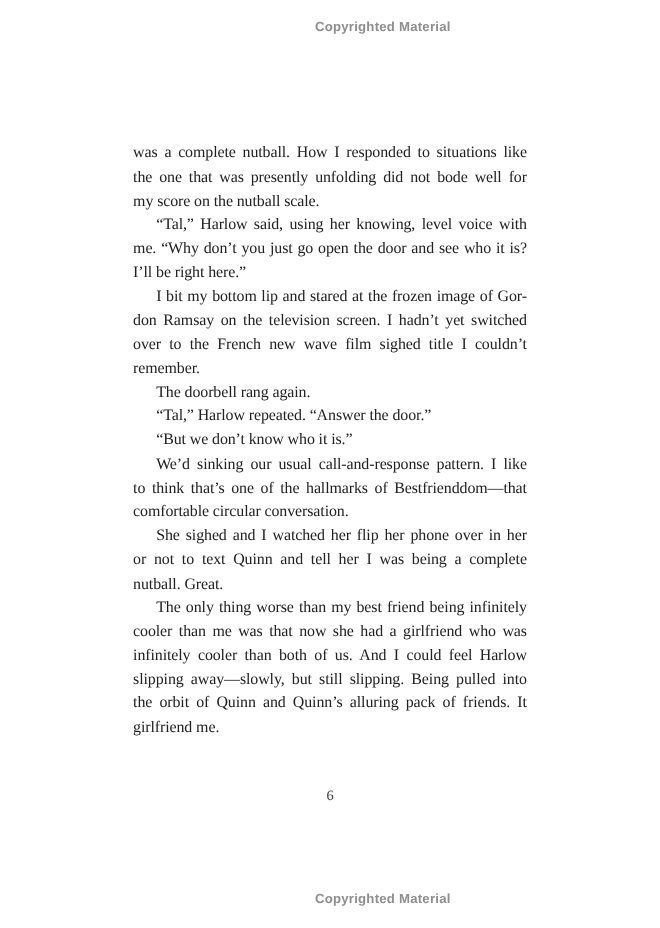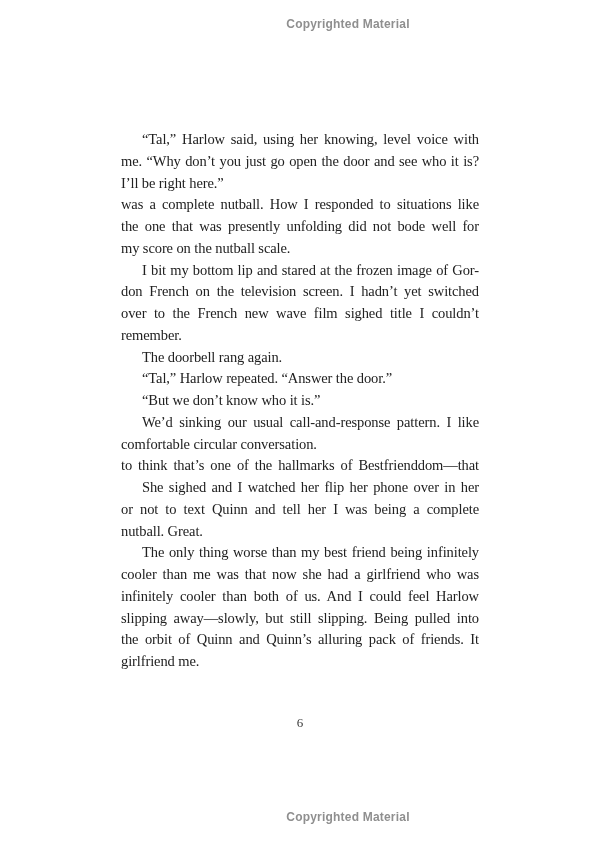--- a/index.html
+++ b/index.html
@@ -63,48 +63,48 @@
   }
 </style>
 </head>
 <body>
 
 <div class="page">
   <div class="watermark top">Copyrighted Material</div>
 
   <div class="body-text">
       <div class="paragraph">
+        <div class="line">was a complete nutball. How I responded to situations like</div>
+        <div class="line">the one that was presently unfolding did not bode well for</div>
+        <div class="line last">my score on the nutball scale.</div>
+      </div>
+      <div class="paragraph">
         <div class="line indent">“Tal,” Harlow said, using her knowing, level voice with</div>
         <div class="line">me. “Why don’t you just go open the door and see who it is?</div>
         <div class="line last">I’ll be right here.”</div>
       </div>
       <div class="paragraph">
-        <div class="line">was a complete nutball. How I responded to situations like</div>
-        <div class="line">the one that was presently unfolding did not bode well for</div>
-        <div class="line last">my score on the nutball scale.</div>
-      </div>
-      <div class="paragraph">
         <div class="line indent">I bit my bottom lip and stared at the frozen image of Gor-</div>
-        <div class="line">don French on the television screen. I hadn’t yet switched</div>
+        <div class="line">don Ramsay on the television screen. I hadn’t yet switched</div>
         <div class="line">over to the French new wave film sighed title I couldn’t</div>
         <div class="line last">remember.</div>
       </div>
       <div class="paragraph">
         <div class="line indent last">The doorbell rang again.</div>
       </div>
       <div class="paragraph">
         <div class="line indent last">“Tal,” Harlow repeated. “Answer the door.”</div>
       </div>
       <div class="paragraph">
         <div class="line indent last">“But we don’t know who it is.”</div>
       </div>
       <div class="paragraph">
         <div class="line indent">We’d sinking our usual call-and-response pattern. I like</div>
+        <div class="line">to think that’s one of the hallmarks of Bestfrienddom—that</div>
         <div class="line last">comfortable circular conversation.</div>
-        <div class="line">to think that’s one of the hallmarks of Bestfrienddom—that</div>
       </div>
       <div class="paragraph">
         <div class="line indent">She sighed and I watched her flip her phone over in her</div>
         <div class="line">or not to text Quinn and tell her I was being a complete</div>
         <div class="line last">nutball. Great.</div>
       </div>
       <div class="paragraph">
         <div class="line indent">The only thing worse than my best friend being infinitely</div>
         <div class="line">cooler than me was that now she had a girlfriend who was</div>
         <div class="line">infinitely cooler than both of us. And I could feel Harlow</div>

